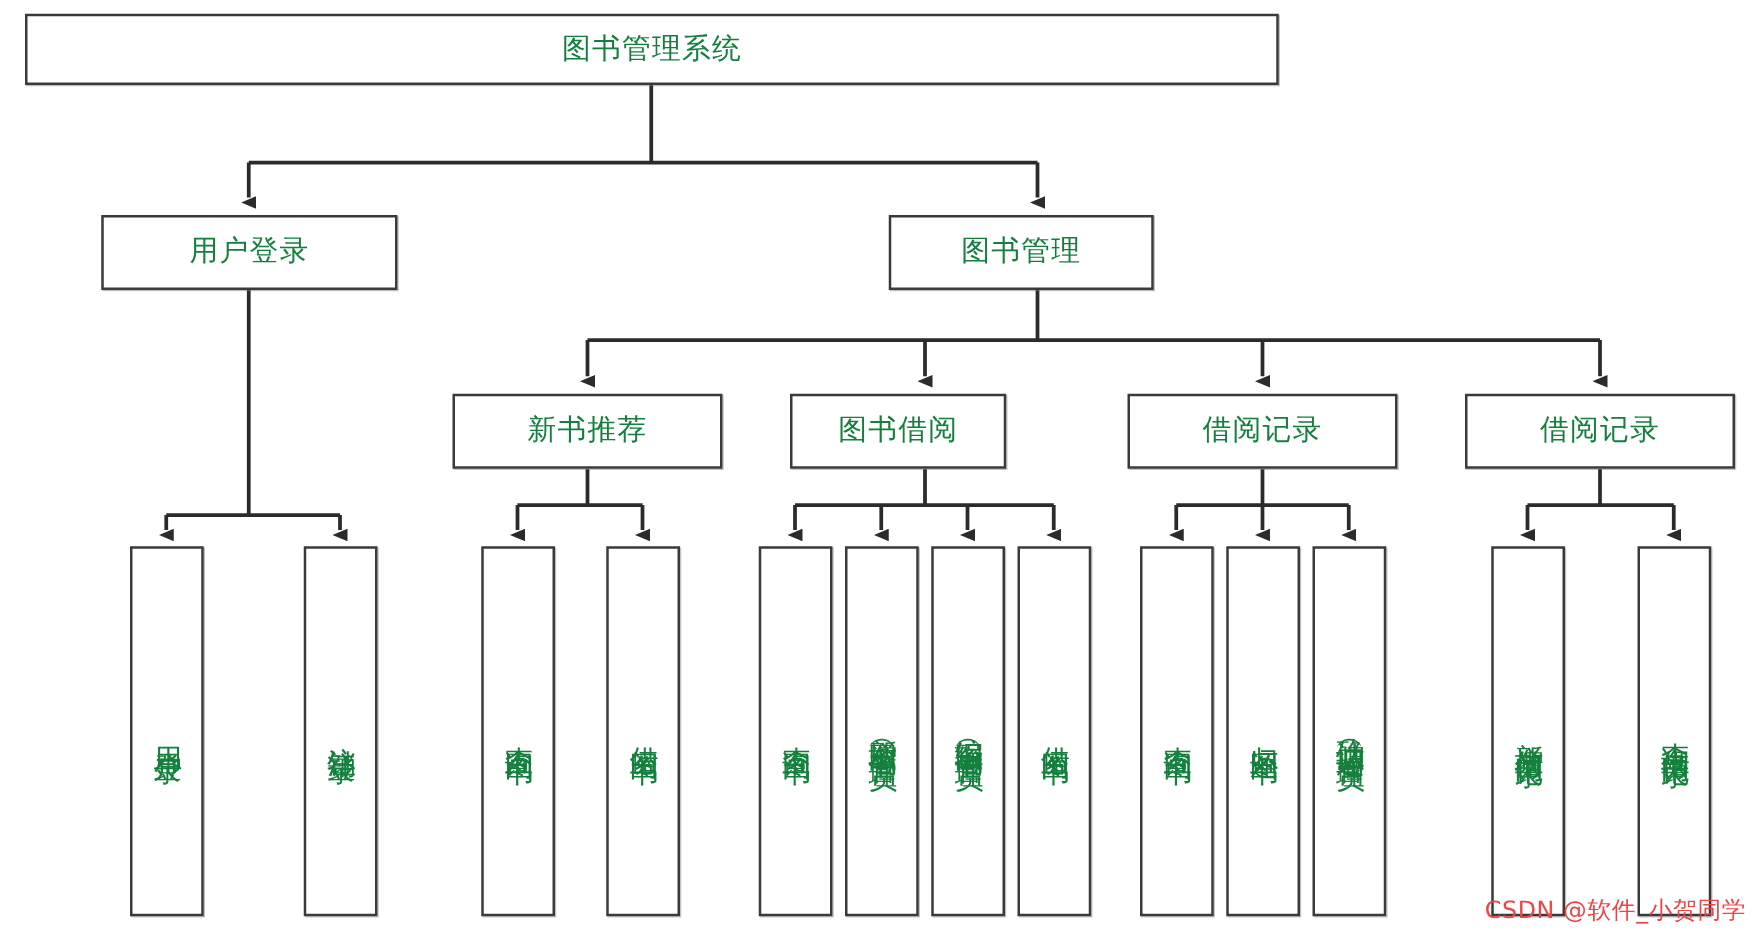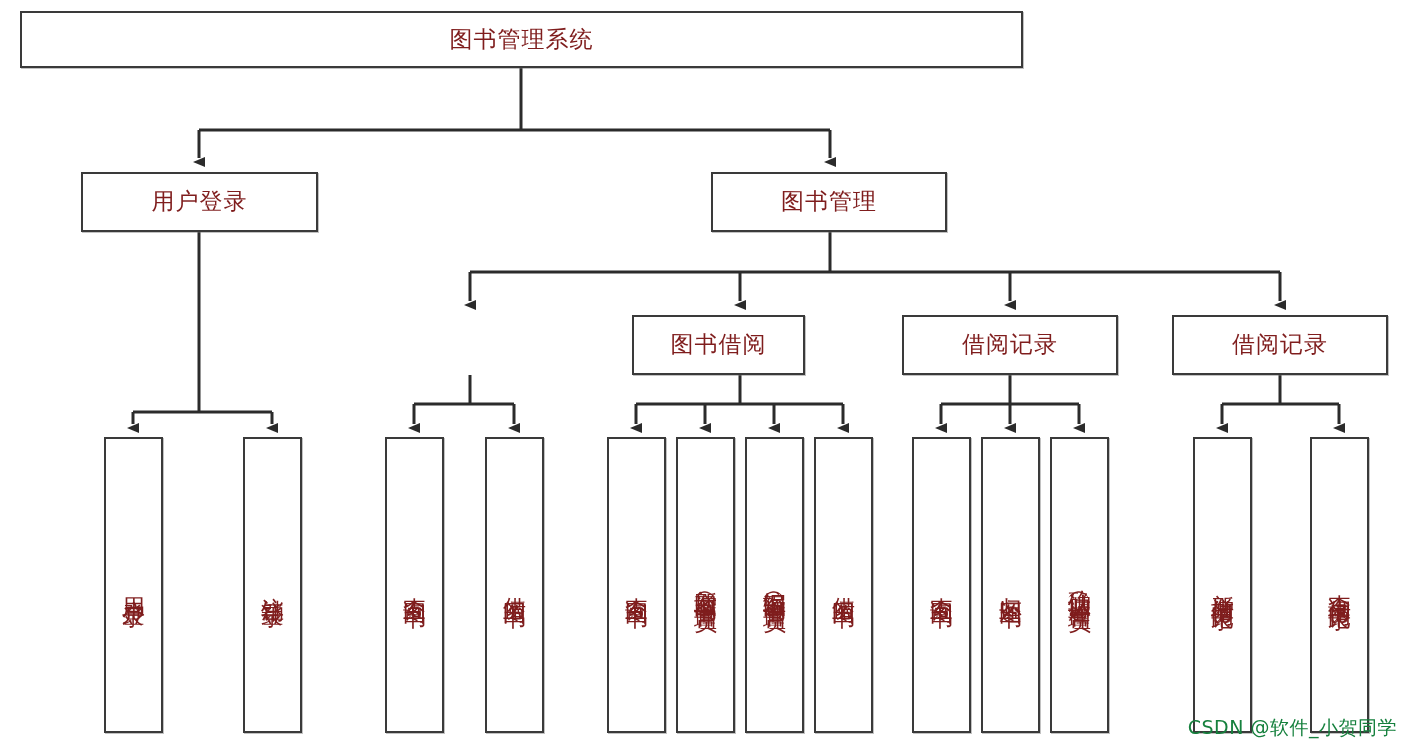--- a/index.html
+++ b/index.html
@@ -22,21 +22,21 @@
     left: 0;
     top: 0;
     width: 1405px;
     height: 747px;
   }
   .node {
     position: absolute;
     box-sizing: border-box;
     border: 2px solid #3a3a3a;
     background: #ffffff;
-    color: #7f1d1d;
+    color: #15803d;
     display: flex;
     align-items: center;
     justify-content: center;
     text-align: center;
     box-shadow: 1px 1px 0 rgba(120,120,120,0.45);
   }
   .node.horiz {
     font-size: 23px;
     letter-spacing: 1px;
     line-height: 1.2;
@@ -53,21 +53,21 @@
     writing-mode: vertical-rl;
     text-orientation: upright;
     display: block;
     max-height: 100%;
   }
   #watermark {
     position: absolute;
     right: 8px;
     bottom: 6px;
     font-size: 19px;
-    color: #15803d;
+    color: #ef4444;
     letter-spacing: 0.5px;
     white-space: nowrap;
     font-family: "DejaVu Sans", "Liberation Sans", sans-serif;
   }
 </style>
 </head>
 <body>
 
 <div id="canvas">
 
@@ -121,24 +121,27 @@
     </g>
   </svg>
 
   <div class="node horiz" style="left:20px; top:11px; width:1003px; height:57px;">
     <span>图书管理系统</span>
   </div>
 
   <div class="node horiz" style="left:81px; top:172px; width:237px; height:60px;">
     <span>用户登录</span>
   </div>
-  <div class="node horiz" style="left:711px; top:172px; width:236px; height:60px;">
+  <div class="node horiz" style="left:711px; top:172px; width:212px; height:60px;">
     <span>图书管理</span>
   </div>
 
+  <div class="node horiz" style="left:362px; top:315px; width:216px; height:60px;">
+    <span>新书推荐</span>
+  </div>
   <div class="node horiz" style="left:632px; top:315px; width:173px; height:60px;">
     <span>图书借阅</span>
   </div>
   <div class="node horiz" style="left:902px; top:315px; width:216px; height:60px;">
     <span>借阅记录</span>
   </div>
   <div class="node horiz" style="left:1172px; top:315px; width:216px; height:60px;justify-content:center;">
     <span>借阅记录</span>
   </div>
 

